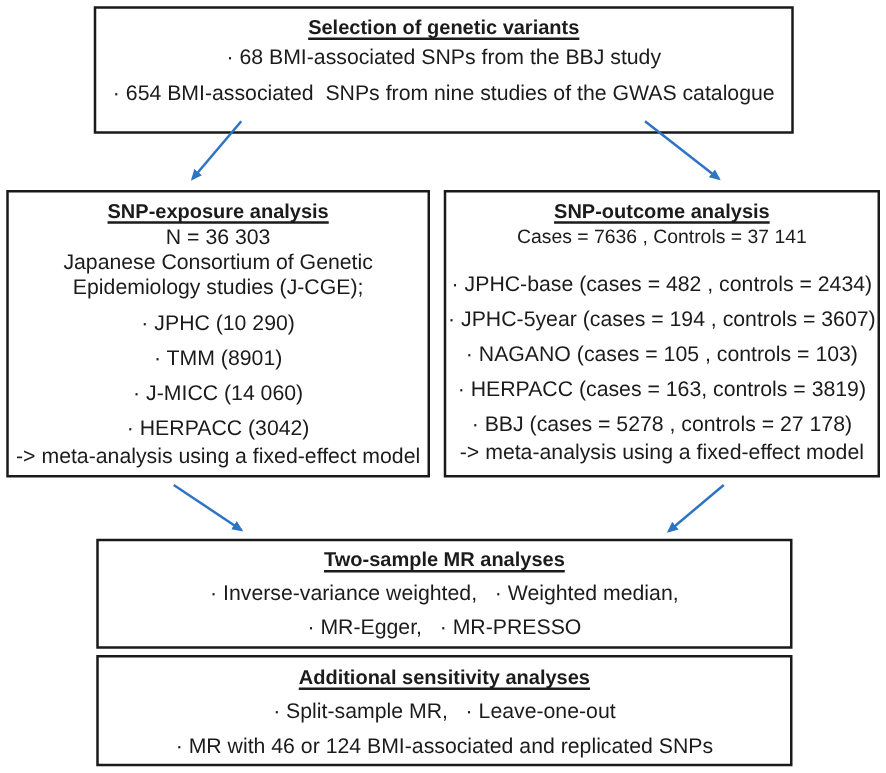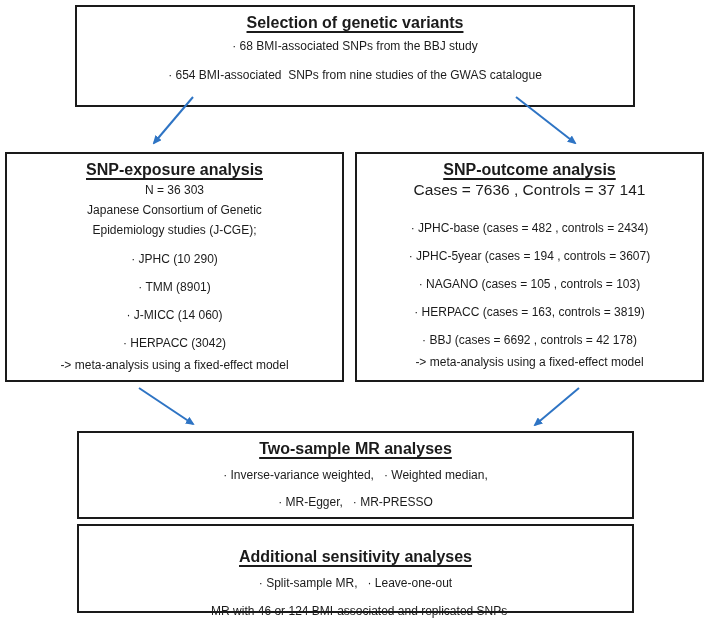--- a/index.html
+++ b/index.html
@@ -26,21 +26,21 @@
   .box-title {
     font-weight: bold;
     font-size: 16px;
     line-height: 20px;
     text-decoration: underline;
     text-decoration-thickness: 2px;
     text-underline-offset: 3px;
     white-space: pre-wrap;
   }
   .line {
-    font-size: 12px;
+    font-size: 17px;
     line-height: 20px;
     white-space: pre-wrap;
   }
   
   #box-selection { left: 75px; top: 5px; width: 560px; height: 102px; padding-top: 6px; }
   #box-selection .line.l1 { margin-top: 3px; }
   #box-selection .line.l2 { margin-top: 9px; }
 
   
   #box-exposure { left: 5px; top: 152px; width: 339px; height: 230px; padding-top: 6px; }
@@ -48,21 +48,21 @@
   .bullet { margin-top: 8px; }
   #box-exposure .bullet.first { margin-top: 9px; }
   #box-outcome .bullet.first { margin-top: 18px; }
   .meta-footer { margin-top: 2px; }
   #box-outcome .line.l1 { font-size: 15.5px; }
 
   
   #box-mr { left: 77px; top: 431px; width: 557px; height: 88px; padding-top: 6px; }
   #box-mr .line.l1 { margin-top: 6px; }
   #box-mr .line.l2 { margin-top: 7px; }
-  #box-sensitivity { left: 77px; top: 524px; width: 557px; height: 89px; padding-top: 21px; }
+  #box-sensitivity { left: 77px; top: 524px; width: 557px; height: 89px; padding-top: 7px; }
   #box-sensitivity .line.l1 { margin-top: 6px; }
   #box-sensitivity .line.l2 { margin-top: 8px; }
 
   #flow-arrows {
     position: absolute;
     left: 0; top: 0;
     width: 709px; height: 618px;
     pointer-events: none;
   }
 </style>
@@ -89,21 +89,21 @@
     <div class="line meta-footer">-&gt; meta-analysis using a fixed-effect model</div>
   </div>
 
   <div class="fbox" id="box-outcome" style="border-color: rgb(26, 26, 26); background: rgb(255, 255, 255);">
     <div class="box-title">SNP-outcome analysis</div>
     <div class="line l1">Cases = 7636 , Controls = 37 141</div>
     <div class="line bullet first">· JPHC-base (cases = 482 , controls = 2434)</div>
     <div class="line bullet">· JPHC-5year (cases = 194 , controls = 3607)</div>
     <div class="line bullet">· NAGANO (cases = 105 , controls = 103)</div>
     <div class="line bullet">· HERPACC (cases = 163, controls = 3819)</div>
-    <div class="line bullet">· BBJ (cases = 6692 , controls = 42 178)</div>
+    <div class="line bullet">· BBJ (cases = 5278 , controls = 27 178)</div>
     <div class="line meta-footer">-&gt; meta-analysis using a fixed-effect model</div>
   </div>
 
   <div class="fbox" id="box-mr" style="border-color: rgb(26, 26, 26); background: rgb(255, 255, 255); text-align: center;">
     <div class="box-title">Two-sample MR analyses</div>
     <div class="line l1">· Inverse-variance weighted,   · Weighted median,</div>
     <div class="line l2">· MR-Egger,   · MR-PRESSO</div>
   </div>
 
   <div class="fbox" id="box-sensitivity" style="border-color: rgb(26, 26, 26); background: rgb(255, 255, 255);">

